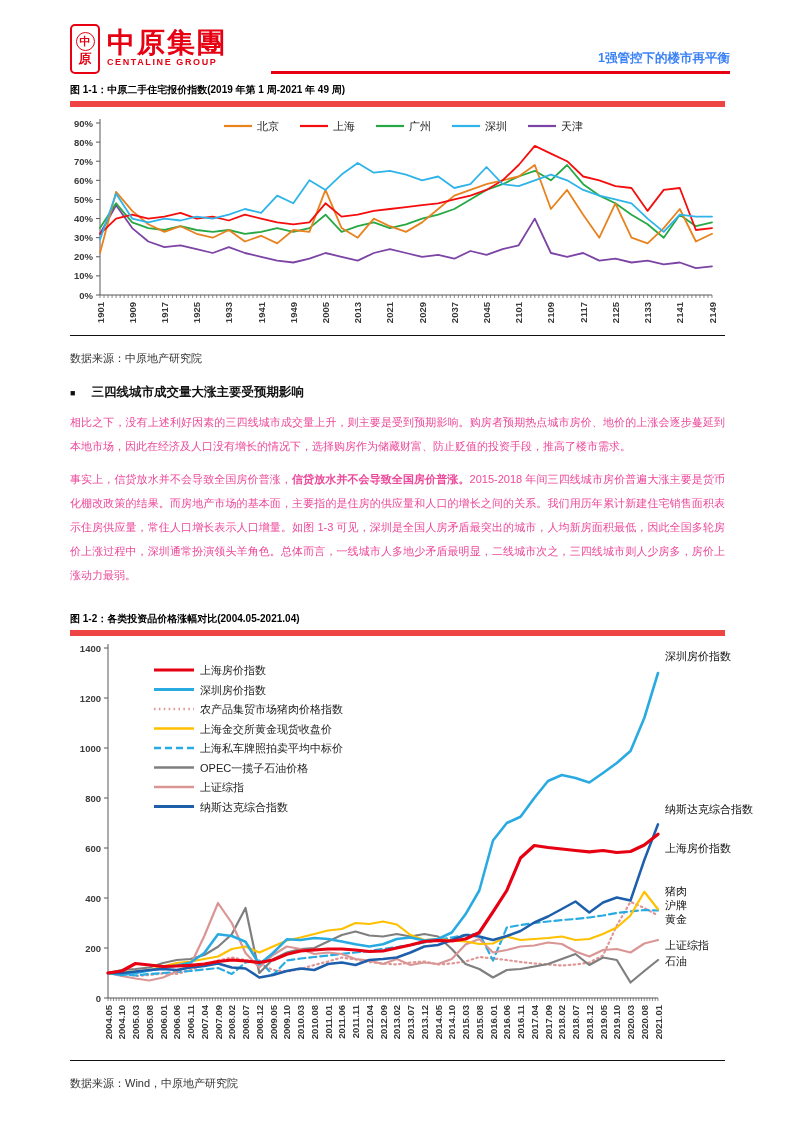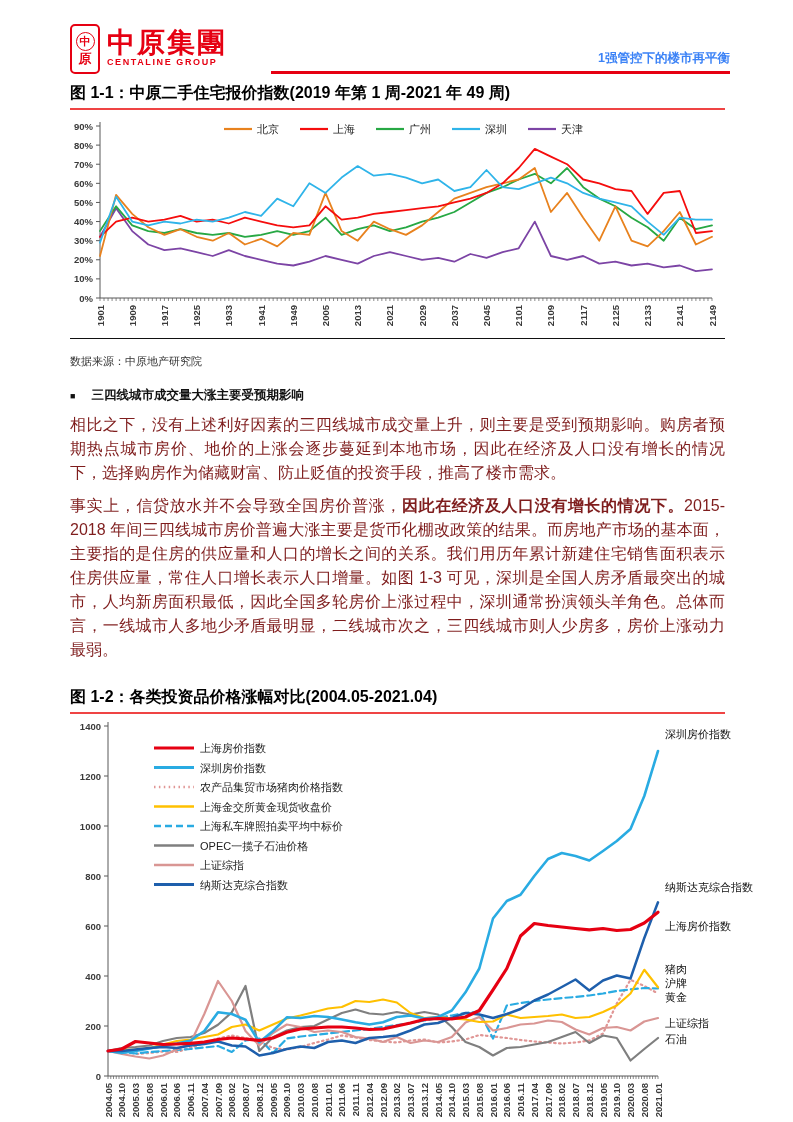--- a/index.html
+++ b/index.html
@@ -13,28 +13,28 @@
   .seal-top{display:block;width:17px;height:17px;border:1.5px solid #e60012;border-radius:50%;
         color:#e60012;font-size:11px;font-weight:bold;line-height:17px;text-align:center;}
   .seal-bottom{display:block;color:#e60012;font-size:13px;font-weight:bold;line-height:16px;}
   .logo-text{margin-left:7px;}
   .logo-cn{font-size:28px;font-weight:bold;color:#e60012;letter-spacing:2px;line-height:24px;}
   .logo-en{font-size:9px;font-weight:bold;color:#e60012;letter-spacing:1.6px;margin-top:2px;}
   .header-right{flex:1;margin-left:44px;border-bottom:3px solid #e60012;padding-bottom:4px;text-align:right;}
   .report-title{color:#3b82f6;font-size:12.5px;font-weight:bold;}
   
   .content{margin:0 68px 0 70px;}
-  .fig-caption{margin-top:6px;font-size:16px;font-weight:bold;color:#000;
-               padding:3px 0 4px 0;border-bottom:2px solid #ef4444;}
+  .fig-caption{margin-top:6px;font-size:10px;font-weight:bold;color:#000;
+               padding:3px 0 4px 0;border-bottom:6px solid #ef4444;}
   .fig-caption.second{margin-top:22px;}
   .chart{display:block;overflow:visible;}
   .fig-source{border-top:1.5px solid #111;padding-top:15px;font-size:11px;color:#333;}
   .section-heading{margin-top:18px;font-size:12.5px;font-weight:bold;color:#111;display:flex;align-items:center;}
   .bullet{font-size:9px;margin-right:16px;}
-  .para{margin:9px 0 0 0;font-size:16px;line-height:24px;color:#7f1d1d;text-align:justify;}
+  .para{margin:9px 0 0 0;font-size:11px;line-height:24px;color:#ec4899;text-align:justify;}
   .para b{font-weight:bold;}
   
   .tick{font-size:9.5px;font-weight:600;fill:#3a3a3a;font-family:"Liberation Sans","DejaVu Sans",sans-serif;}
   .leg{font-size:11px;fill:#222;font-family:"Liberation Sans","DejaVu Sans",sans-serif;}
   .ann{font-size:11px;fill:#111;font-family:"Liberation Sans","DejaVu Sans",sans-serif;}
 </style>
 </head>
 <body>
 
 <div class="page">
@@ -278,21 +278,21 @@
 
     <div class="section-heading">
       <span class="bullet">■</span>
       <span>三四线城市成交量大涨主要受预期影响</span>
     </div>
 
     <p class="para">
       <span>相比之下，没有上述利好因素的三四线城市成交量上升，则主要是受到预期影响。购房者预期热点城市房价、地价的上涨会逐步蔓延到本地市场，因此在经济及人口没有增长的情况下，选择购房作为储藏财富、防止贬值的投资手段，推高了楼市需求。</span>
     </p>
     <p class="para">
-      <span>事实上，信贷放水并不会导致全国房价普涨，</span><b>因此在经济及人口没有增长的情况下。</b><span>2015-2018 年间三四线城市房价普遍大涨主要是货币化棚改政策的结果。而房地产市场的基本面，主要指的是住房的供应量和人口的增长之间的关系。我们用历年累计新建住宅销售面积表示住房供应量，常住人口增长表示人口增量。如图 1-3 可见，深圳是全国人房矛盾最突出的城市，人均新房面积最低，因此全国多轮房价上涨过程中，深圳通常扮演领头羊角色。总体而言，一线城市人多地少矛盾最明显，二线城市次之，三四线城市则人少房多，房价上涨动力最弱。</span>
+      <span>事实上，信贷放水并不会导致全国房价普涨，</span><b>信贷放水并不会导致全国房价普涨。</b><span>2015-2018 年间三四线城市房价普遍大涨主要是货币化棚改政策的结果。而房地产市场的基本面，主要指的是住房的供应量和人口的增长之间的关系。我们用历年累计新建住宅销售面积表示住房供应量，常住人口增长表示人口增量。如图 1-3 可见，深圳是全国人房矛盾最突出的城市，人均新房面积最低，因此全国多轮房价上涨过程中，深圳通常扮演领头羊角色。总体而言，一线城市人多地少矛盾最明显，二线城市次之，三四线城市则人少房多，房价上涨动力最弱。</span>
     </p>
 
     <div class="fig-caption second">图 1-2：各类投资品价格涨幅对比(2004.05-2021.04)</div>
     <svg id="chart2" class="chart" width="700" height="424">
         <g stroke="#595959" stroke-width="1">
           <line x1="38" y1="8" x2="38" y2="362"></line>
           <line x1="38" y1="362" x2="588" y2="362"></line>
           <line x1="34" y1="362" x2="38" y2="362"></line>
           <line x1="34" y1="312" x2="38" y2="312"></line>
           <line x1="34" y1="262" x2="38" y2="262"></line>

